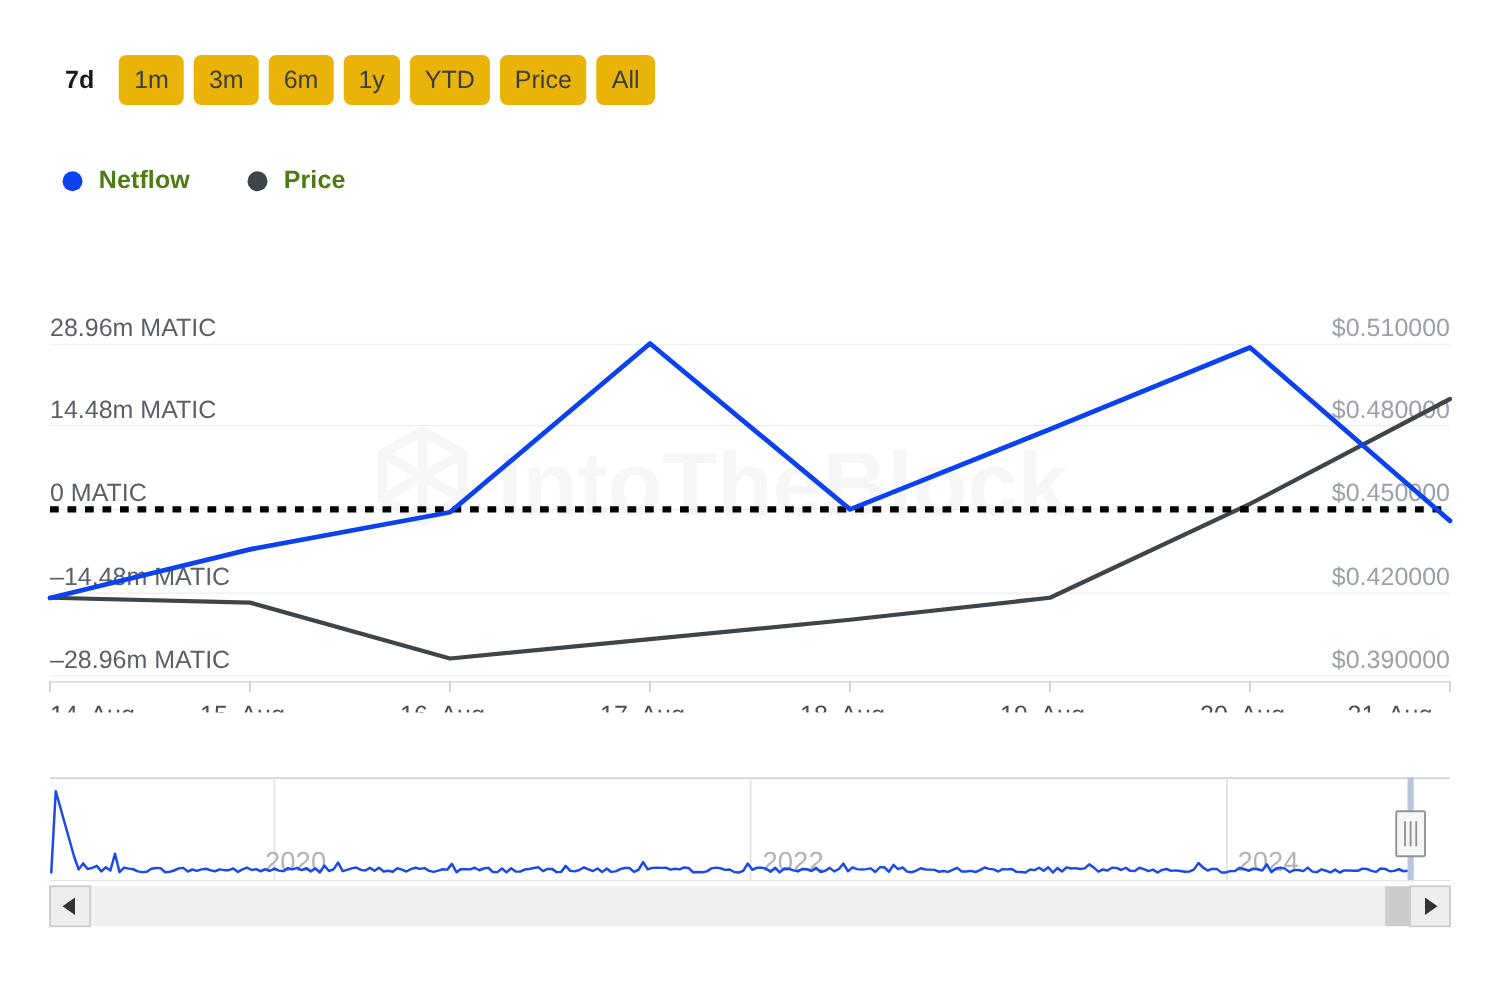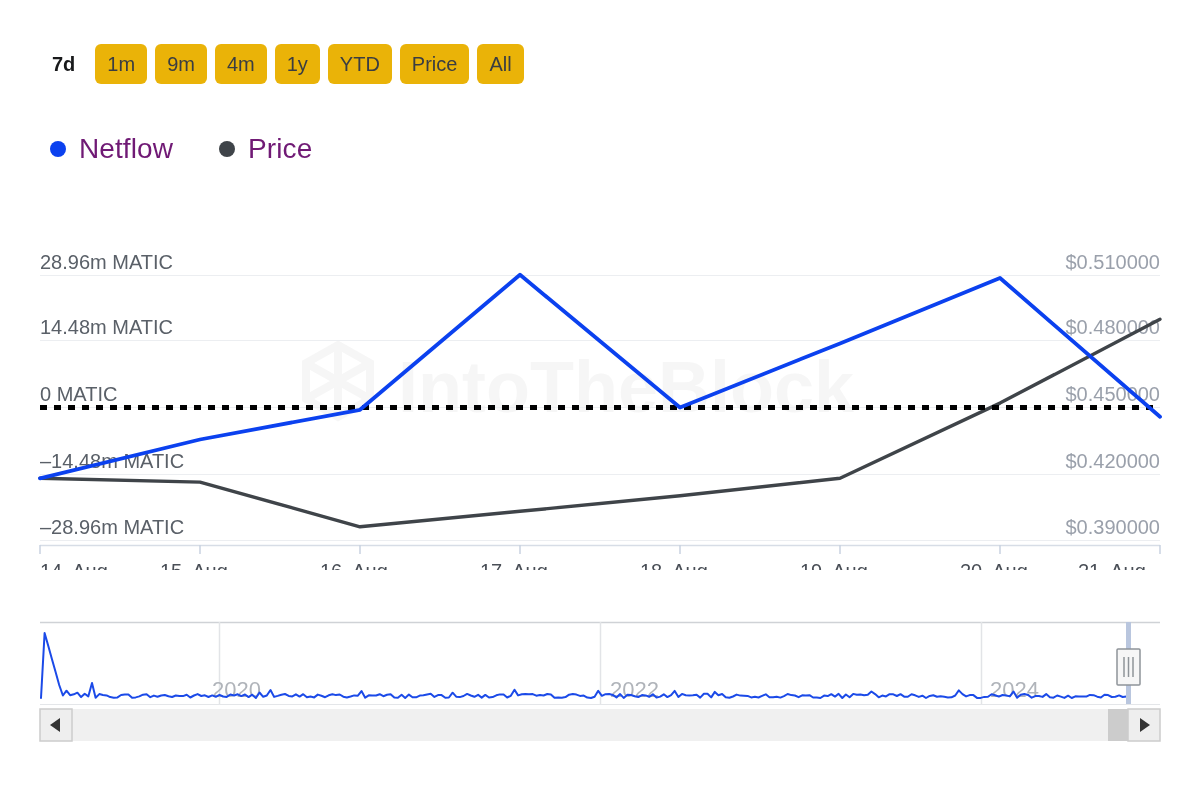--- a/index.html
+++ b/index.html
@@ -22,41 +22,41 @@
     font-size:20px;line-height:1;cursor:pointer;
   }
   .range-btn.selected{background:transparent;color:#18191b;font-weight:bold;text-align:right;}
   
   #legend{
     position:absolute;left:50px;top:133px;
     display:flex;align-items:center;gap:46px;
   }
   .legend-item{display:flex;align-items:center;gap:13px;cursor:pointer;}
   .legend-dot{width:16px;height:16px;border-radius:50%;display:block;}
-  .legend-label{font-size:28px;color:#701a75;letter-spacing:.1px;}
+  .legend-label{font-size:20px;color:#4d7c0f;letter-spacing:.1px;font-weight:bold;}
   
   #chart-area{position:absolute;left:0;top:230px;width:1200px;height:340px;}
   #chart-svg{display:block;}
   .axis-label{font-family:"Liberation Sans","DejaVu Sans",sans-serif;font-size:20px;}
   .axis-label-left{fill:#5a6068;}
   .axis-label-right{fill:#9aa0ab;}
   .xaxis-label{font-family:"Liberation Sans","DejaVu Sans",sans-serif;font-size:20px;fill:#4a4f57;}
   
   #navigator{position:absolute;left:0;top:615px;width:1084px;height:130px;}
   #nav-svg{display:block;}
   .nav-year{font-family:"Liberation Sans","DejaVu Sans",sans-serif;font-size:22px;fill:#b0b4ba;}
 </style>
 </head>
 <body>
 
 <div id="range-selector">
   <button class="range-btn selected">7d</button>
   <button class="range-btn">1m</button>
-  <button class="range-btn">9m</button>
-  <button class="range-btn">4m</button>
+  <button class="range-btn">3m</button>
+  <button class="range-btn">6m</button>
   <button class="range-btn">1y</button>
   <button class="range-btn">YTD</button>
   <button class="range-btn">Price</button>
   <button class="range-btn">All</button>
 </div>
 
 <div id="legend">
   <div class="legend-item">
     <span class="legend-dot" style="background:#0b41ef"></span>
     <span class="legend-label">Netflow</span>

